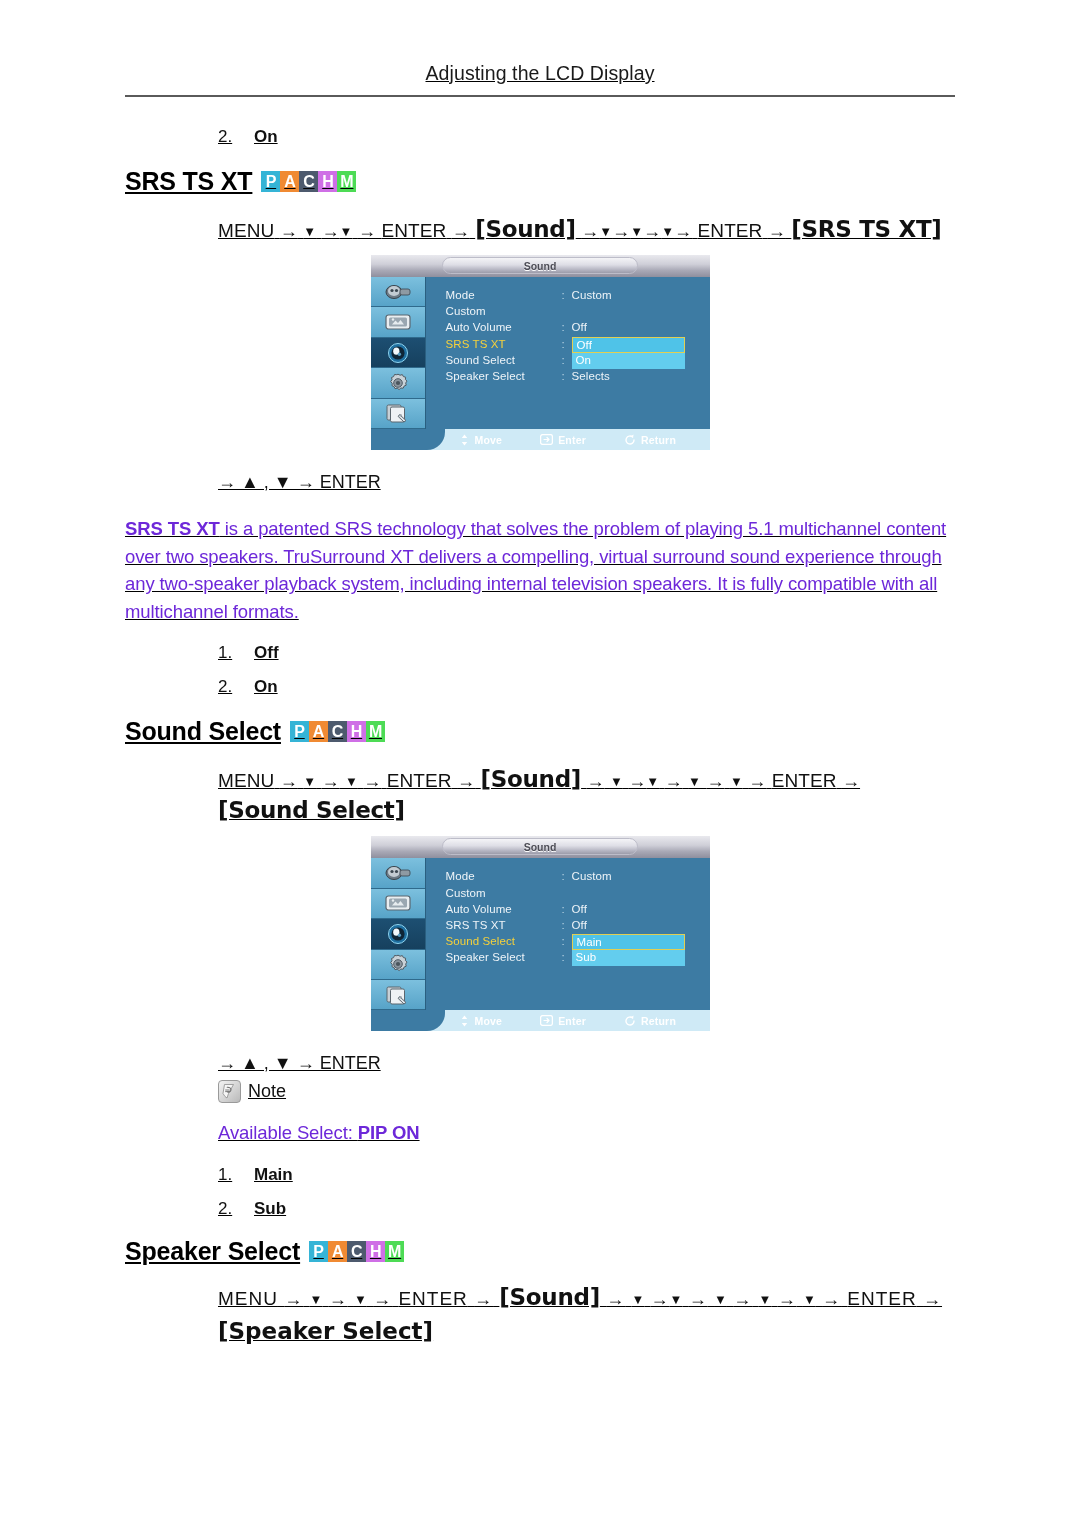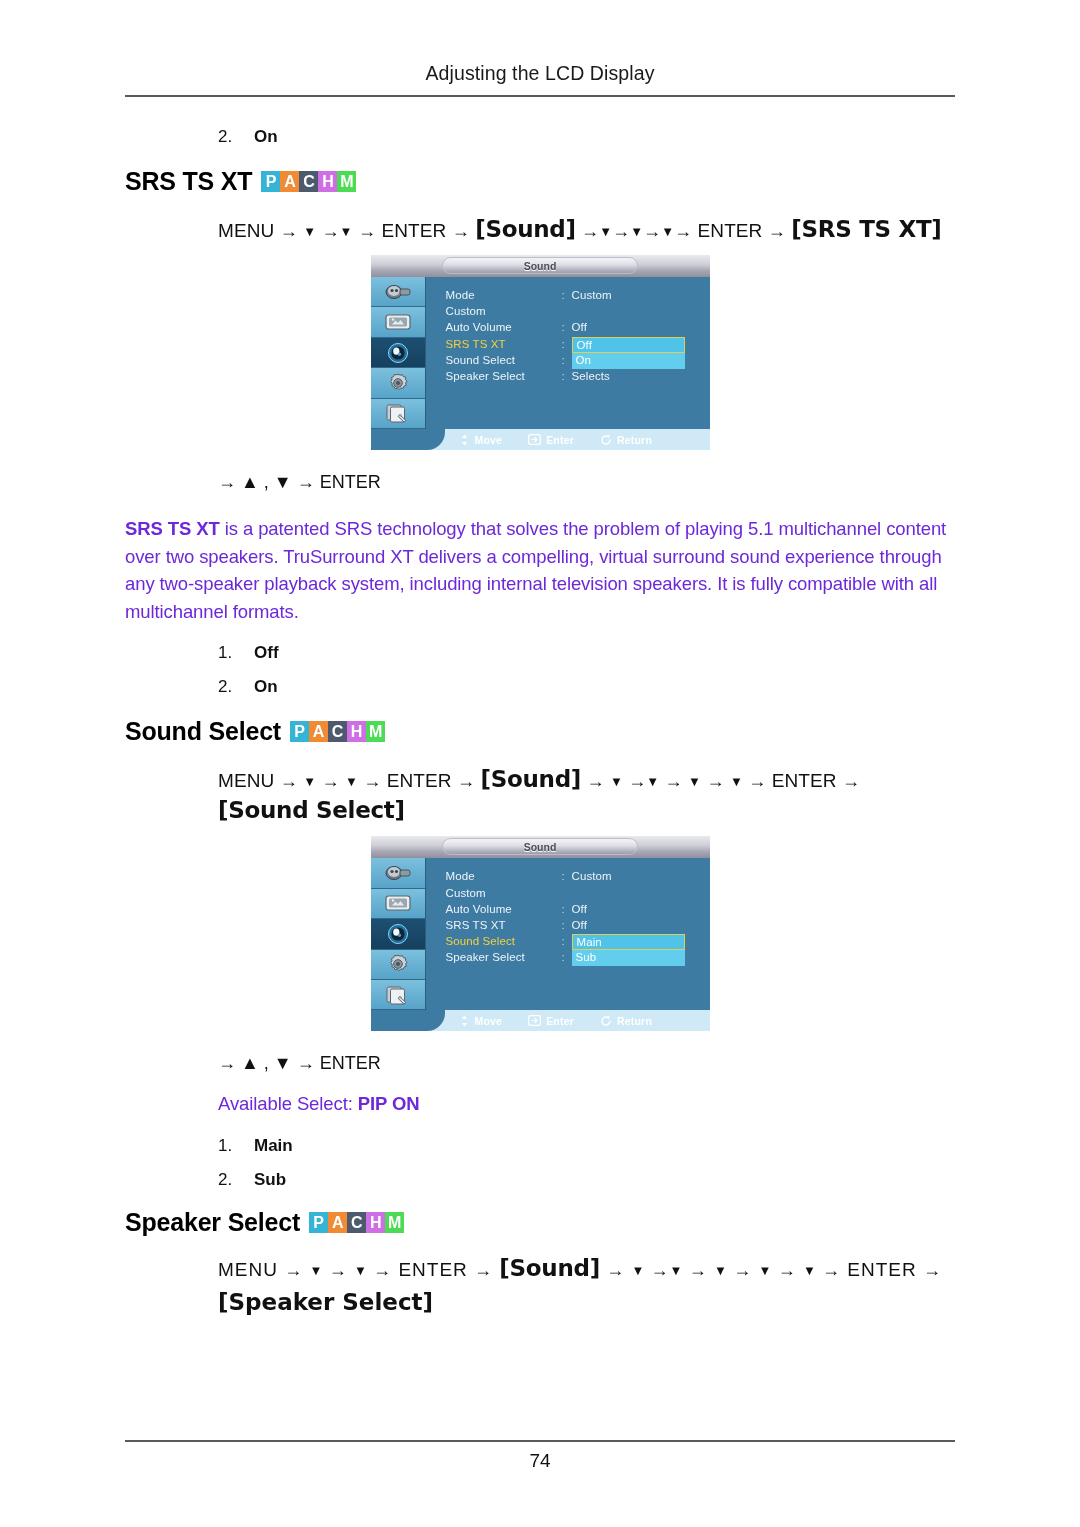--- a/index.html
+++ b/index.html
@@ -14,20 +14,21 @@
     color: #000000;
     position: relative;
     overflow: hidden;
   }
   .page {
     position: relative;
     width: 1080px;
     height: 1527px;
     box-sizing: border-box;
     padding: 0 125px;
+    text-decoration: underline;
   }
 
   
   .header-title {
     text-align: center;
     font-size: 19.5px;
     letter-spacing: 0.1px;
     padding-top: 62px;
     color: #1a1a1a;
   }
@@ -235,21 +236,21 @@
     height: 21px;
     background: #3d7ba3;
     border-bottom-right-radius: 18px;
   }
   .osd-footer-items {
     position: absolute;
     left: 88px; top: 0;
     height: 21px;
     display: flex;
     align-items: center;
-    gap: 26px;
+    gap: 38px;
     font-size: 10.5px;
     color: #ffffff;
     font-weight: bold;
     letter-spacing: 0.2px;
   }
   .osd-footer-items .fi {
     display: flex;
     align-items: center;
     gap: 5px;
   }
@@ -622,20 +623,30 @@
               <span>Return</span>
             </div>
           </div>
         </div>
       </div>
   </div>
 
   <div class="kbdline" style="margin-top:22px;">→ ▲ , ▼ → ENTER</div>
 
 
+  <div class="note" style="margin-top:6px; margin-left:93px;">
+    <span class="note-icon">
+      <svg width="21" height="21" viewBox="0 0 21 21" style="position:absolute;left:0;top:0;">
+        <path d="M5.5 3.5 L14.5 3.5 L9.5 12.5 L8 17 L6 15.5 L4 12.5 Z" fill="#f6f6f6" stroke="#8d8d8d" stroke-width="0.8"></path>
+        <path d="M8.2 6.2 C10.4 6.0 12.2 7.2 12.0 9.0 C11.8 10.6 10.0 11.4 8.6 11.0" fill="none" stroke="#6e6e6e" stroke-width="1.1" stroke-linecap="round"></path>
+        <path d="M6.6 9.0 L10.2 9.0 M6.6 10.6 L9.6 10.6" stroke="#6e6e6e" stroke-width="0.9" stroke-linecap="round"></path>
+      </svg>
+    </span>
+    <span>Note</span>
+  </div>
 
   <div class="para" style="margin-top:16px; margin-left:93px;">
     <span>Available Select: </span><b>PIP ON</b>
   </div>
 
   <div style="margin-top:18px; margin-left:93px;">
     <div class="item-row" style="margin-bottom:14px;">
       <span class="num">1.</span>
       <span class="val">Main</span>
     </div>
@@ -675,18 +686,14 @@
     <span class="dn">▼</span>
     <span class="arrow">→</span>
     <span class="dn">▼</span>
     <span class="arrow">→</span>
     <span class="tok">ENTER</span>
     <span class="arrow">→</span>
     <br>
     <span class="brk" style="letter-spacing:0;">[Speaker Select]</span>
   </div>
 
-  <div class="abs" style="left:125px; right:125px; bottom:55px;">
-    <div class="footer-rule"></div>
-    <div class="pagenum">74</div>
-  </div>
 
 </div>
 
 </body></html>

